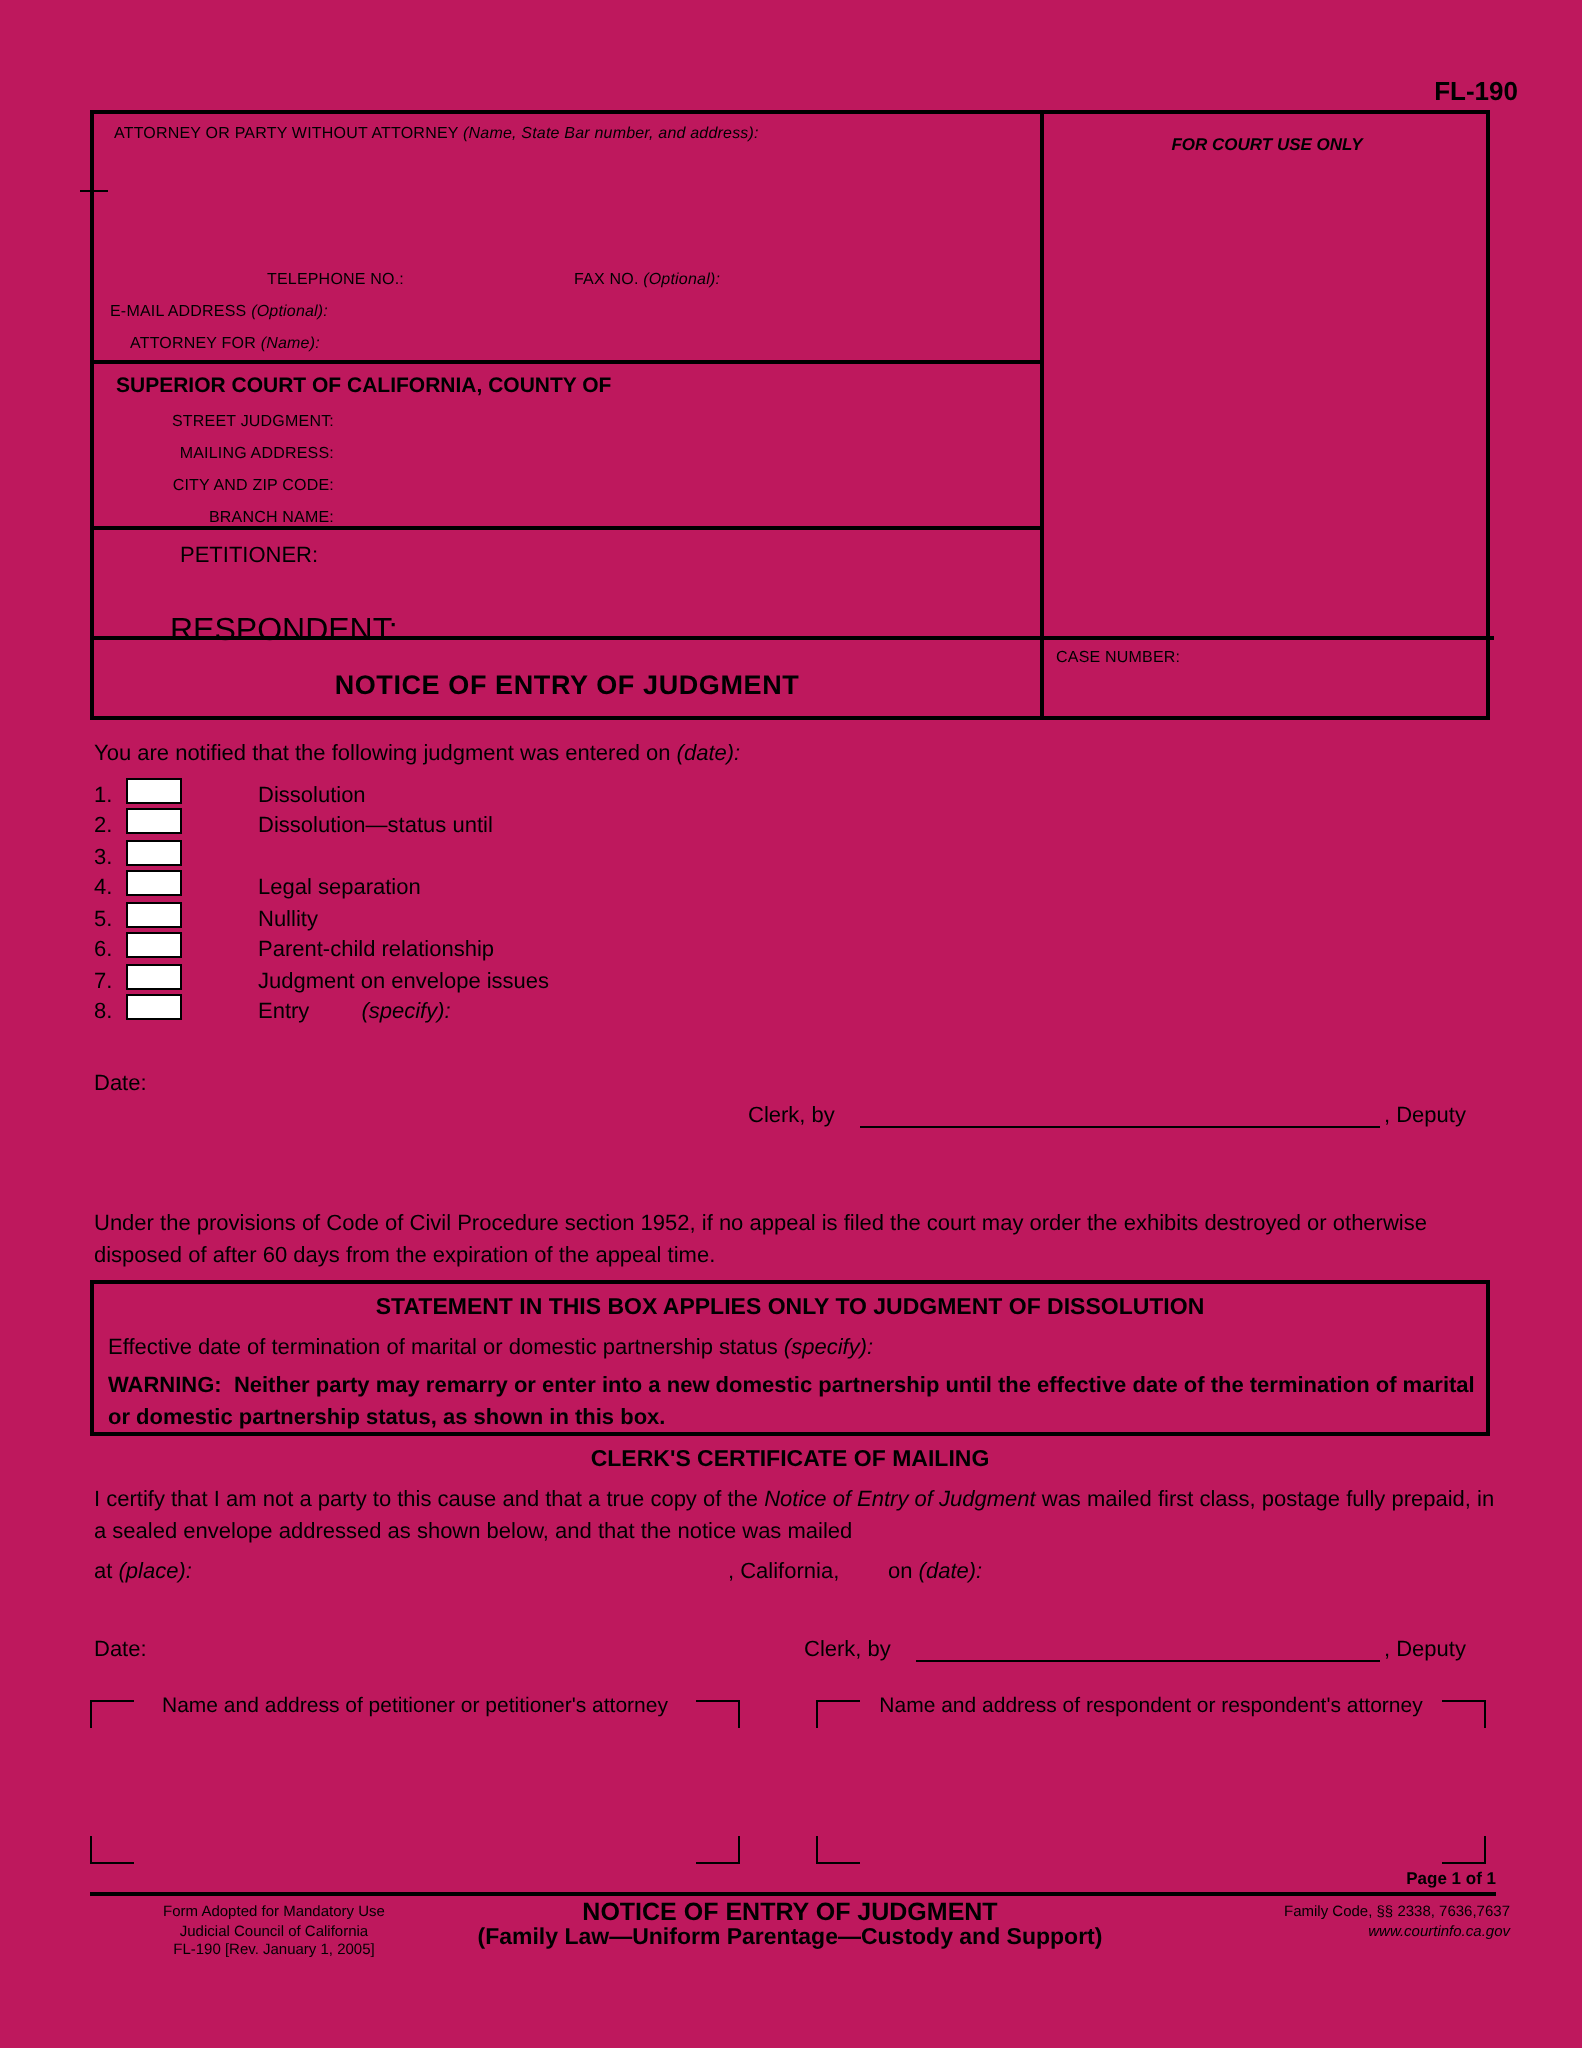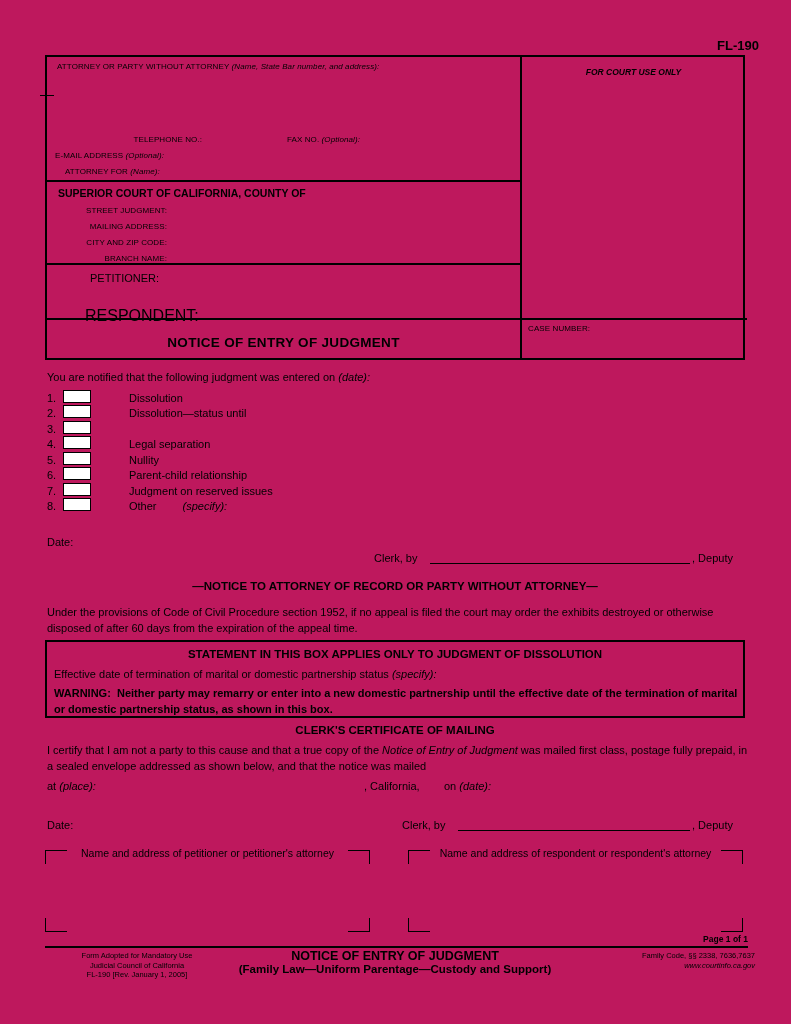--- a/index.html
+++ b/index.html
@@ -137,37 +137,36 @@
     <span class="cb-label">Nullity</span>
   </div>
   <div class="cb-row" style="top:467.5px;">
     <span class="cb-num">6.</span>
     <span class="cb-box-wrap"><span class="checkbox"></span></span>
     <span class="cb-label">Parent-child relationship</span>
   </div>
   <div class="cb-row" style="top:483px;">
     <span class="cb-num">7.</span>
     <span class="cb-box-wrap"><span class="checkbox"></span></span>
-    <span class="cb-label">Judgment on reserved issues</span>
+    <span class="cb-label">Judgment on envelope issues</span>
   </div>
   <div class="cb-row" style="top:498.5px;">
     <span class="cb-num">8.</span>
     <span class="cb-box-wrap"><span class="checkbox"></span></span>
-    <span class="cb-label">Other</span>
+    <span class="cb-label">Entry</span>
     <span class="cb-label it" style="margin-left:4px;">(specify):</span>
     <span class="abs" style="left:130px; top:0; width:300px; height:13px;"></span>
   </div>
 
   <div class="abs body-txt" style="left:47px; top:536px;">Date:</div>
   <div class="abs" style="left:80px; top:534px; width:200px; height:14px;"></div>
   <div class="abs body-txt" style="left:374px; top:552px;">Clerk, by</div>
   <div class="abs sig-line" style="left:430px; top:550px; width:260px; height:14px;"></div>
   <div class="abs body-txt" style="left:692px; top:552px;">, Deputy</div>
 
-  <div class="abs ctr bold" style="left:45px; top:580px; width:700px; font-size:11.5px;">—NOTICE TO ATTORNEY OF RECORD OR PARTY WITHOUT ATTORNEY—</div>
   <div class="abs body-txt" style="left:47px; top:604px; width:700px; line-height:16px;">Under the provisions of Code of Civil Procedure section 1952, if no appeal is filed the court may order the exhibits destroyed or otherwise disposed of after 60 days from the expiration of the appeal time.</div>
 
   <div class="abs" style="left:45px; top:640px; width:700px; height:78px; border:2px solid #000;">
     <div class="abs body-txt" style="left:7px; top:26px;">
       <span>Effective date of termination of marital or domestic partnership status</span>
       <span class="it">(specify):</span>
       <span class="abs" style="left:430px; top:0; width:255px; height:13px;"></span>
     </div>
     <div class="abs ctr bold" style="left:0; top:6px; width:100%; font-size:11.5px;">STATEMENT IN THIS BOX APPLIES ONLY TO JUDGMENT OF DISSOLUTION</div>
     <div class="abs bold" style="left:7px; top:44px; width:686px; font-size:11px; line-height:15.5px;">WARNING:&nbsp; Neither party may remarry or enter into a new domestic partnership until the effective date of the termination of marital or domestic partnership status, as shown in this box.</div>

